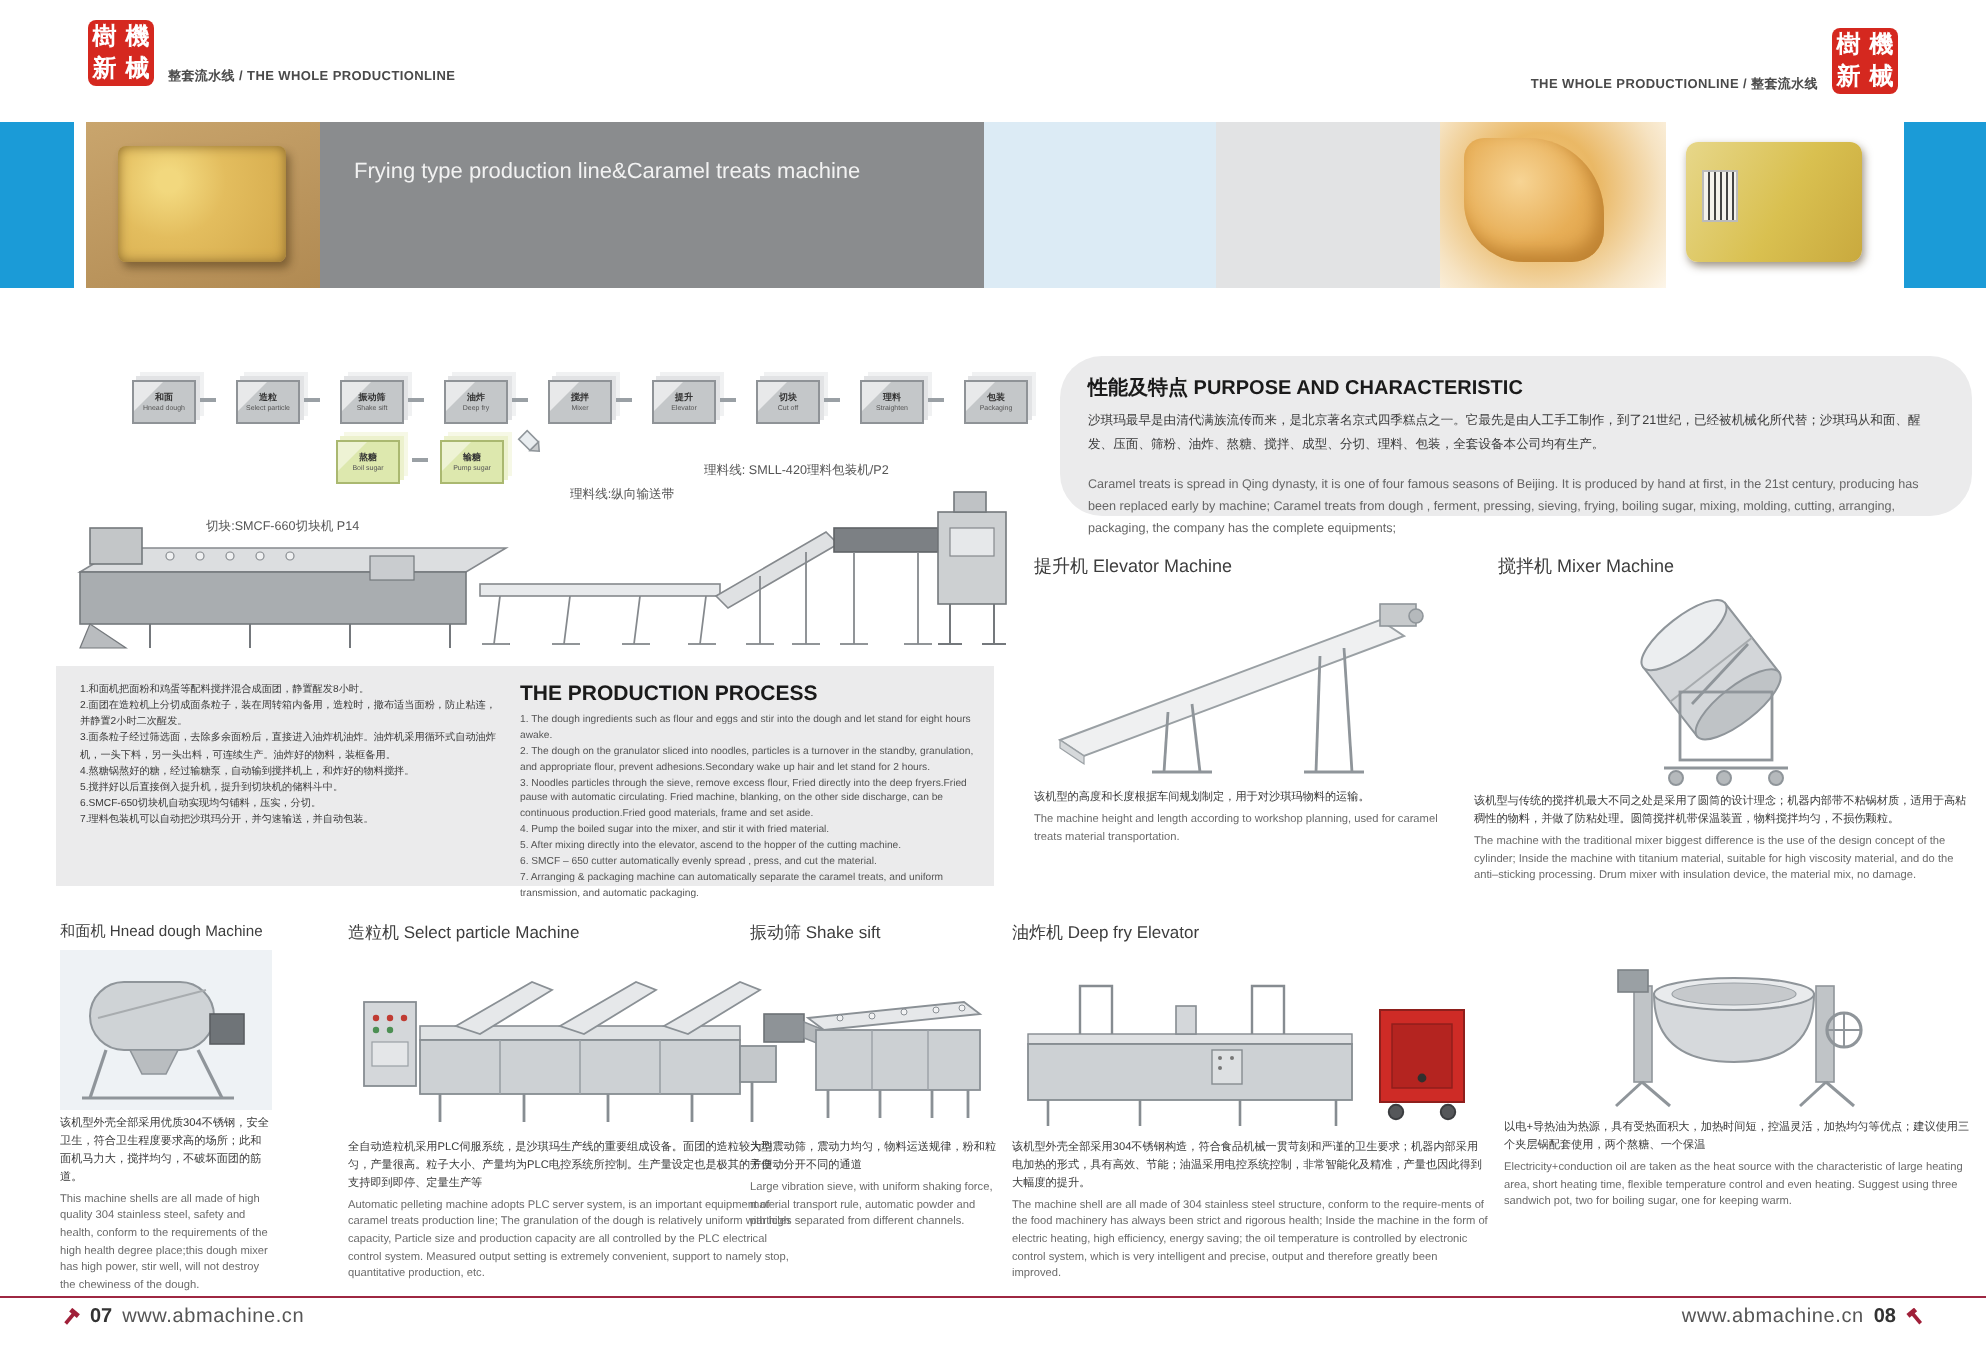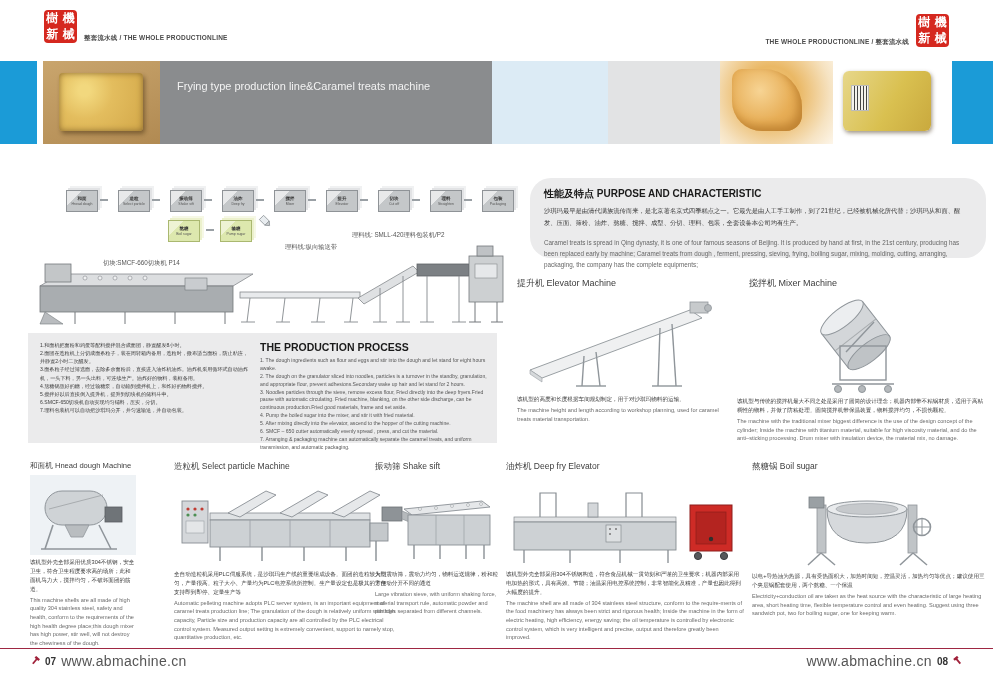--- a/index.html
+++ b/index.html
@@ -36,21 +36,21 @@
   
   .machine{position:absolute;}
   .m-title{font-size:8.5px;font-weight:normal;color:#3d3d3d;margin:0;}
   .m-photo{display:flex;align-items:flex-end;justify-content:center;}
   .m-zh{font-size:5.6px;color:#3a3a3a;line-height:1.6;margin:3px 0 2px 0;}
   .m-en{font-size:5.6px;color:#6b6b6b;line-height:1.55;margin:0;}
   
   .footer-line{position:absolute;left:0;top:648px;width:993px;height:1px;background:#9e2742;}
   .footer{position:absolute;top:653px;display:flex;align-items:center;gap:5px;justify-content:space-between;}
   .fpage{font-size:10px;font-weight:bold;color:#333;}
-  .furl{font-size:14px;color:#555;letter-spacing:.3px;}
+  .furl{font-size:10px;color:#555;letter-spacing:.3px;}
   svg{display:block;}
 </style>
 </head>
 <body>
 
 <div class="abs seal" style="left:44px;top:10px;">
   <span>樹</span>
     <span>機</span>
     <span>新</span>
     <span>械</span>
@@ -403,21 +403,20 @@
       <circle cx="201" cy="56" r="2.2" fill="#30302e"></circle>
       <circle cx="188" cy="73" r="3.6" fill="#55575a" stroke="#3b3d40"></circle>
       <circle cx="214" cy="73" r="3.6" fill="#55575a" stroke="#3b3d40"></circle>
     </svg>
   </div>
   <p class="m-zh">该机型外壳全部采用304不锈钢构造，符合食品机械一贯苛刻和严谨的卫生要求；机器内部采用电加热的形式，具有高效、节能；油温采用电控系统控制，非常智能化及精准，产量也因此得到大幅度的提升。</p>
   <p class="m-en">The machine shell are all made of 304 stainless steel structure, conform to the require-ments of the food machinery has always been strict and rigorous health; Inside the machine in the form of electric heating, high efficiency, energy saving; the oil temperature is controlled by electronic control system, which is very intelligent and precise, output and therefore greatly been improved.</p>
 </div>
 
 <div class="machine" style="left:752px;top:461px;width:235px;">
-  <h3 class="m-title">熬糖锅 Boil sugar</h3>
   <div class="m-photo" style="height:94px;margin-top:2px;">
     <svg width="150" height="90" viewBox="0 0 150 90">
       <path d="M32,30 Q32,64 72,64 Q112,64 112,30 Z" fill="#d6d9dc" stroke="#8f959a" stroke-width="1"></path>
       <ellipse cx="72" cy="30" rx="40" ry="8" fill="#e9ebed" stroke="#8f959a" stroke-width="1"></ellipse>
       <ellipse cx="72" cy="30" rx="31" ry="5.5" fill="#c6c9cc" stroke="#9aa0a5" stroke-width="0.6"></ellipse>
       <rect x="22" y="26" width="9" height="48" fill="#c0c4c7" stroke="#8f959a" stroke-width="0.8"></rect>
       <rect x="113" y="26" width="9" height="48" fill="#c0c4c7" stroke="#8f959a" stroke-width="0.8"></rect>
       <g stroke="#8f959a" stroke-width="1.5" fill="none">
         <line x1="26" y1="74" x2="13" y2="86"></line>
           <line x1="26" y1="74" x2="40" y2="86"></line>

